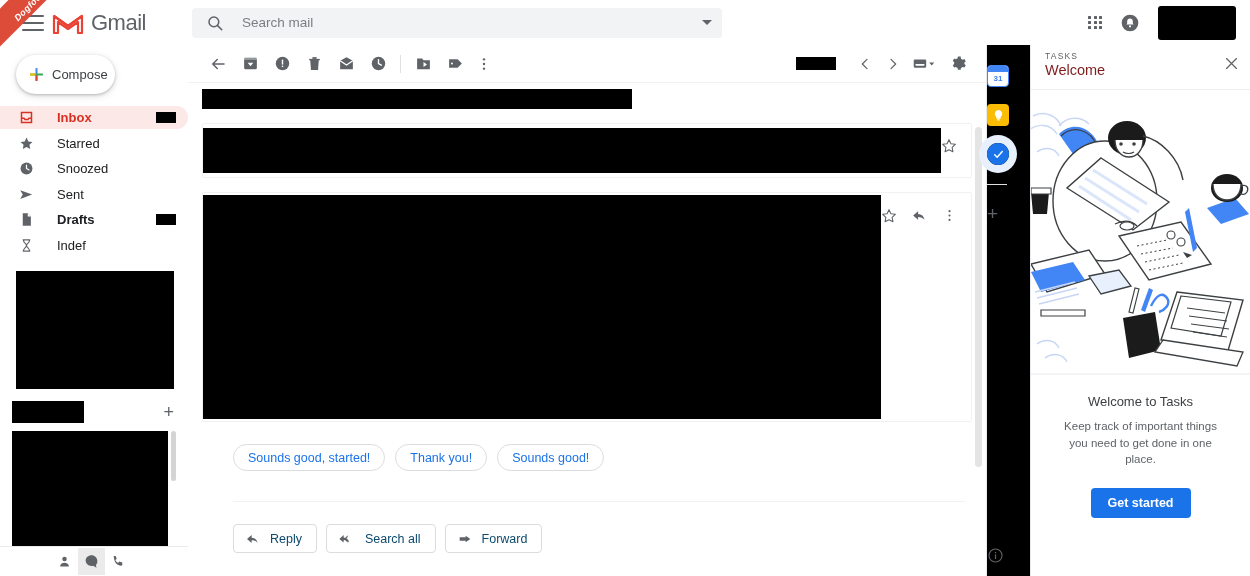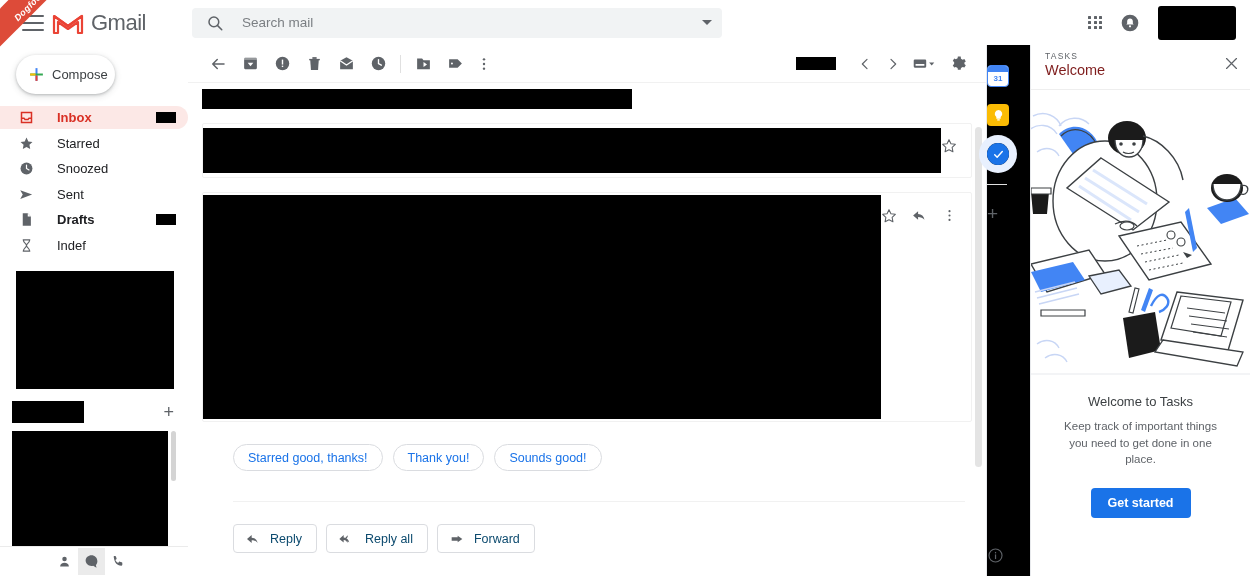--- a/index.html
+++ b/index.html
@@ -433,38 +433,38 @@
               <svg width="15" height="15" viewBox="0 0 24 24">
                   <circle cx="12" cy="5" r="1.7" fill="#5f6368"></circle>
                   <circle cx="12" cy="12" r="1.7" fill="#5f6368"></circle>
                   <circle cx="12" cy="19" r="1.7" fill="#5f6368"></circle>
                 </svg>
             </span>
           </div>
         </div>
 
         <div class="chips">
-          <div class="chip">Starred good, thanks!</div>
+          <div class="chip">Sounds good, started!</div>
           <div class="chip">Thank you!</div>
           <div class="chip">Sounds good!</div>
         </div>
 
         <div class="replyrow">
           <div class="rbtn">
             <svg width="16" height="16" viewBox="0 0 24 24">
                 <path d="M10 6v4c5 .4 8 3 9 8-2.5-2.8-5.2-4-9-4v4l-7-6z" fill="#5f6368"></path>
               </svg>
             <span>Reply</span>
           </div>
           <div class="rbtn">
             <svg width="18" height="16" viewBox="0 0 26 24">
                 <path d="M8 6v3.8c4.6.4 7.4 2.9 8.4 7.6-2.4-2.7-4.9-3.8-8.4-3.8v3.8L1.5 12z" fill="#5f6368"></path>
                 <path d="M14 6.5l-5 5.5 5 5.5v-2.6L11.6 12 14 9.1z" fill="#5f6368"></path>
               </svg>
-            <span>Reply all</span>
+            <span>Search all</span>
           </div>
           <div class="rbtn">
             <svg width="16" height="16" viewBox="0 0 24 24">
                 <path d="M13 7V9.5H4v5h9V17l7-5z" fill="#5f6368"></path>
               </svg>
             <span>Forward</span>
           </div>
         </div>
 
         <div class="main-scroll"></div>

